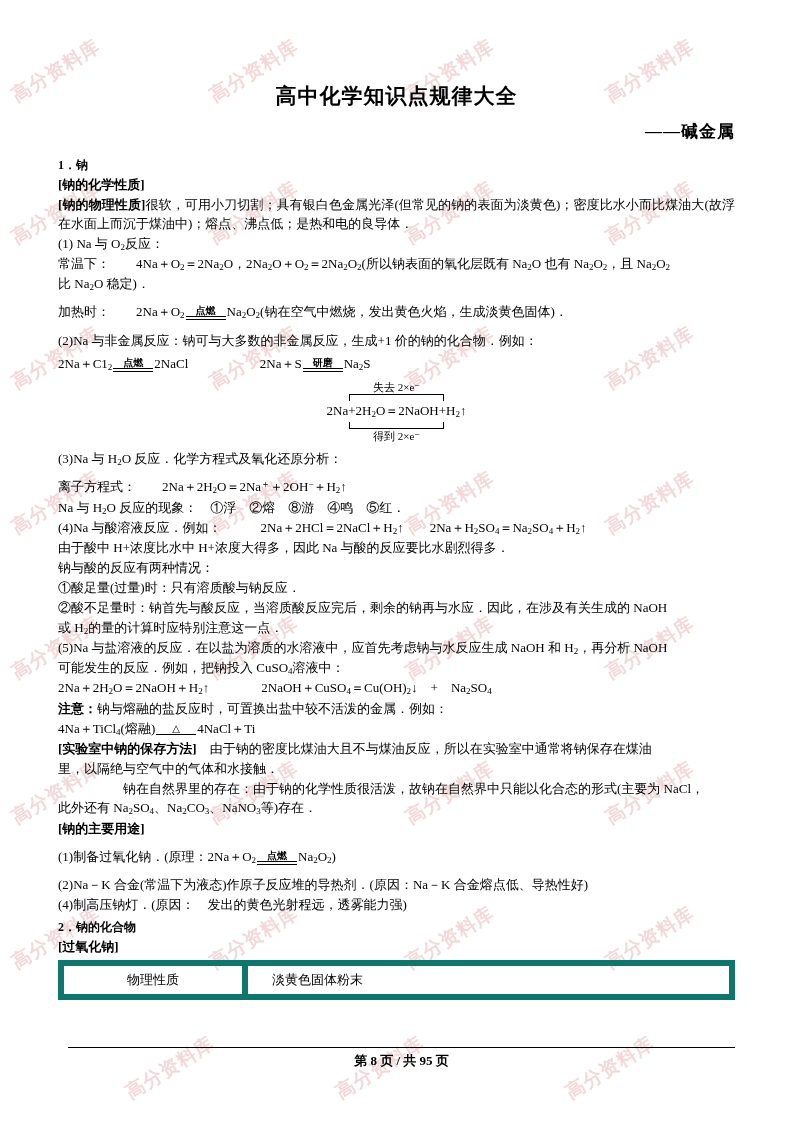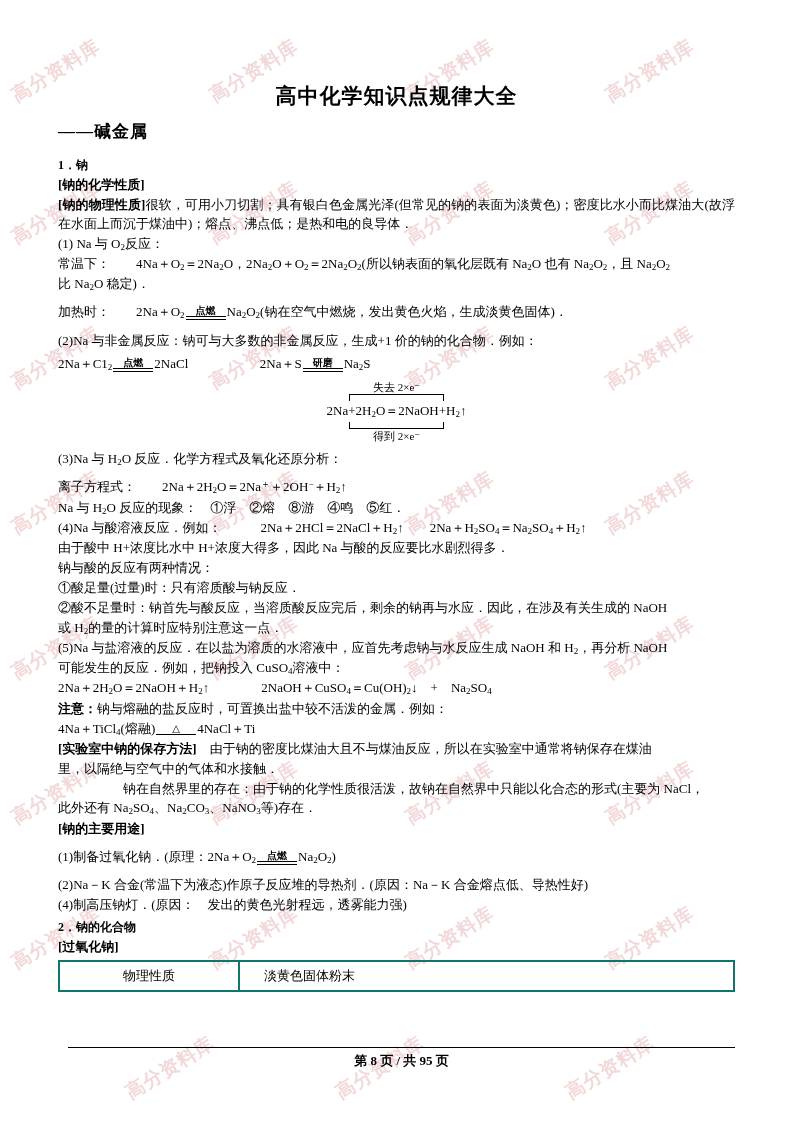--- a/index.html
+++ b/index.html
@@ -47,21 +47,21 @@
   }
 
   h1.doc-title {
     text-align: center;
     font-size: 21px;
     font-weight: bold;
     margin: 30px 0 10px 0;
     letter-spacing: 1px;
   }
   .doc-subtitle {
-    text-align: left;
+    text-align: right;
     font-size: 17px;
     font-weight: bold;
     margin: 0 0 14px 0;
     letter-spacing: 1px;
   }
 
   .sec-head {
     font-weight: bold;
     font-size: 12px;
     margin: 4px 0 2px 0;
@@ -158,21 +158,21 @@
     border-right: 1px solid #000;
   }
 
   table.props {
     border-collapse: collapse;
     width: 100%;
     margin-top: 4px;
     font-size: 13px;
   }
   table.props td {
-    border: 2px solid #0f766e;
+    border: 6px solid #0f766e;
     padding: 4px 24px;
     height: 20px;
   }
   table.props td.c1 { width: 130px; text-align: center; }
 
   .footer {
     position: absolute;
     left: 0; right: 0;
     bottom: 52px;
     text-align: center;

